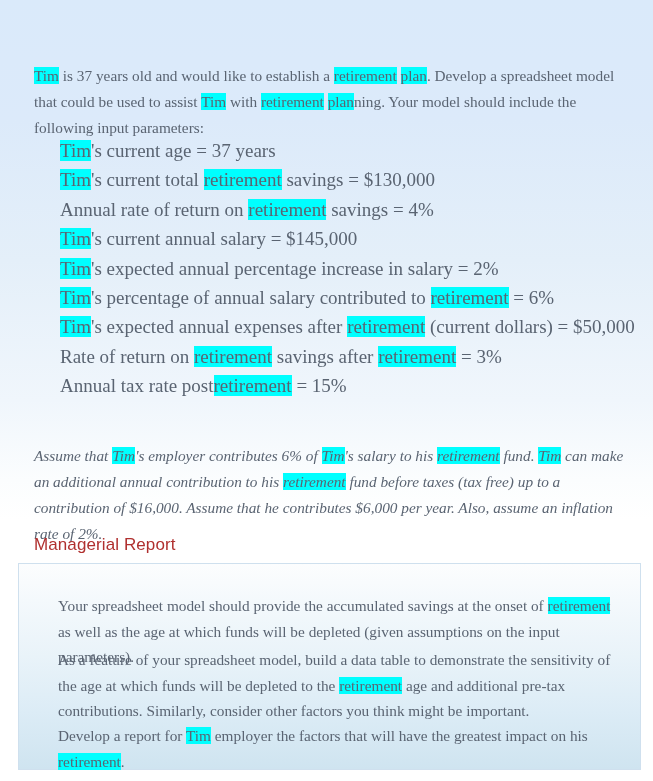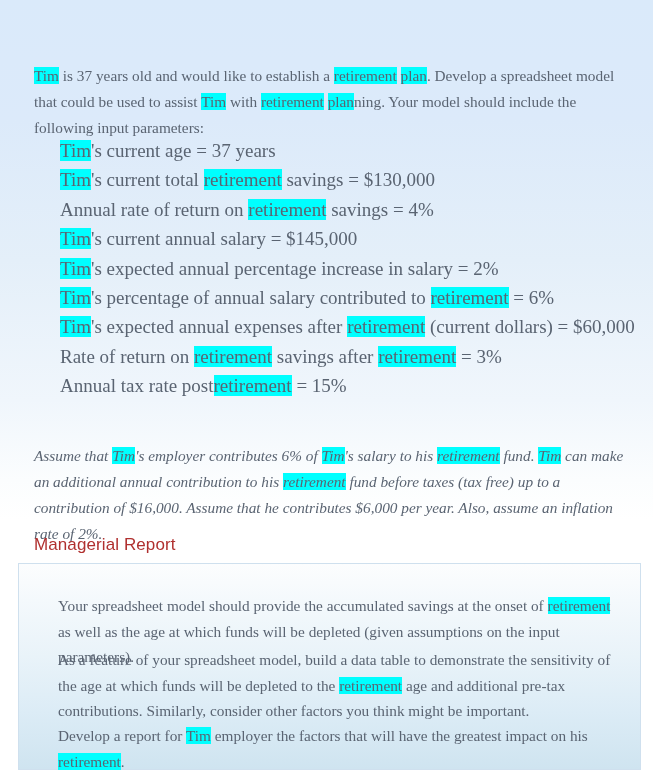--- a/index.html
+++ b/index.html
@@ -137,21 +137,21 @@
 
   <p class="para intro"><span class="hl">Tim</span><span> is 37 years old and would like to establish a </span><span class="hl">retirement</span><span> </span><span class="hl">plan</span><span>. Develop a spreadsheet model that could be used to assist </span><span class="hl">Tim</span><span> with </span><span class="hl">retirement</span><span> </span><span class="hl">plan</span><span>ning. Your model should include the following input parameters:</span></p>
 
   <ul class="plist" id="parameter-list">
       <li><span class="hl">Tim</span><span>'s current age = 37 years</span></li>
       <li><span class="hl">Tim</span><span>'s current total </span><span class="hl">retirement</span><span> savings = $130,000</span></li>
       <li><span>Annual rate of return on </span><span class="hl">retirement</span><span> savings = 4%</span></li>
       <li><span class="hl">Tim</span><span>'s current annual salary = $145,000</span></li>
       <li><span class="hl">Tim</span><span>'s expected annual percentage increase in salary = 2%</span></li>
       <li><span class="hl">Tim</span><span>'s percentage of annual salary contributed to </span><span class="hl">retirement</span><span> = 6%</span></li>
-      <li><span class="hl">Tim</span><span>'s expected annual expenses after </span><span class="hl">retirement</span><span> (current dollars) = $60,000</span></li>
+      <li><span class="hl">Tim</span><span>'s expected annual expenses after </span><span class="hl">retirement</span><span> (current dollars) = $50,000</span></li>
       <li><span>Rate of return on </span><span class="hl">retirement</span><span> savings after </span><span class="hl">retirement</span><span> = 3%</span></li>
       <li><span>Annual tax rate post</span><span class="hl">retirement</span><span> = 15%</span></li>
     </ul>
 
   <p class="para assume"><span>Assume that </span><span class="hl">Tim</span><span>'s employer contributes 6% of </span><span class="hl">Tim</span><span>'s salary to his </span><span class="hl">retirement</span><span> fund. </span><span class="hl">Tim</span><span> can make an additional annual contribution to his </span><span class="hl">retirement</span><span> fund before taxes (tax free) up to a contribution of $16,000. Assume that he contributes $6,000 per year. Also, assume an inflation rate of 2%.</span></p>
 
   <div class="mr-heading">Managerial Report</div>
 
   <div class="report-box">
     <p class="rp rp1"><span>Your spreadsheet model should provide the accumulated savings at the onset of </span><span class="hl">retirement</span><span> as well as the age at which funds will be depleted (given assumptions on the input parameters).</span></p>

